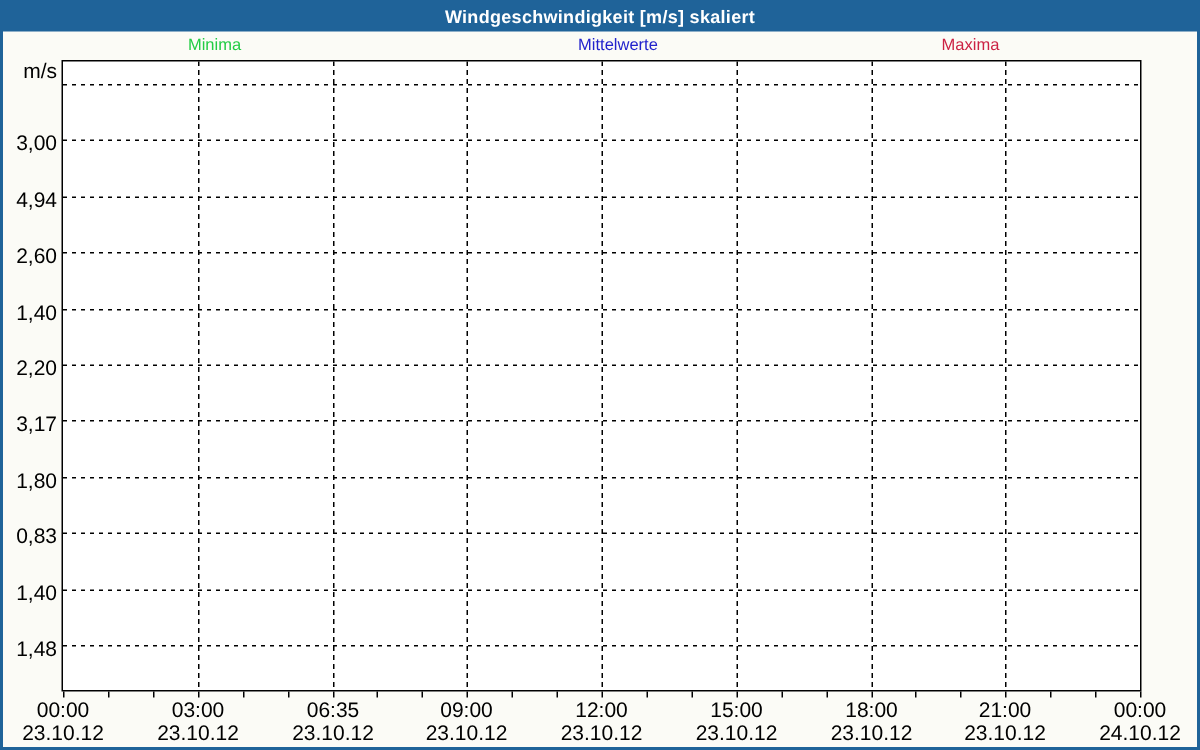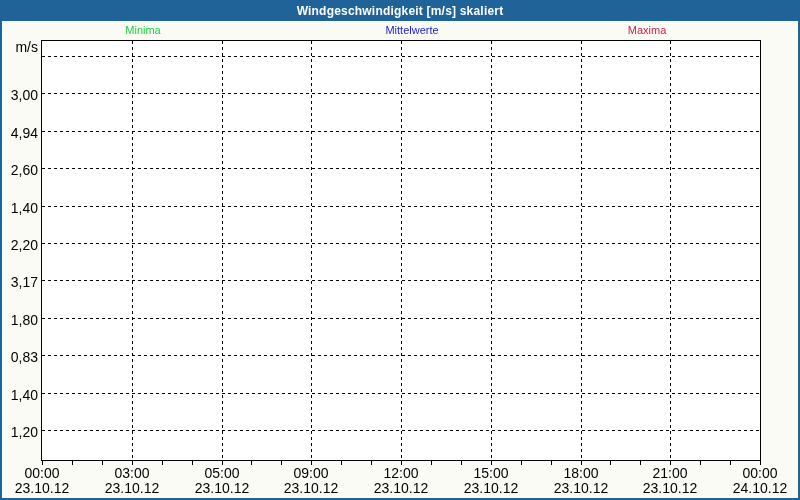--- a/index.html
+++ b/index.html
@@ -120,21 +120,21 @@
   <div>
       <div class="y-label" style="top: 85px;">3,00</div>
       <div class="y-label" style="top: 123px;">4,94</div>
       <div class="y-label" style="top: 160px;">2,60</div>
       <div class="y-label" style="top: 198px;">1,40</div>
       <div class="y-label" style="top: 235px;">2,20</div>
       <div class="y-label" style="top: 272px;">3,17</div>
       <div class="y-label" style="top: 310px;">1,80</div>
       <div class="y-label" style="top: 347px;">0,83</div>
       <div class="y-label" style="top: 385px;">1,40</div>
-      <div class="y-label" style="top: 422px;">1,20</div>
+      <div class="y-label" style="top: 422px;">1,48</div>
       <div class="x-tick" style="left: 40px; top: 459px;"></div>
       <div class="x-tick" style="left: 70px; top: 459px;"></div>
       <div class="x-tick" style="left: 100px; top: 459px;"></div>
       <div class="x-tick" style="left: 130px; top: 459px;"></div>
       <div class="x-tick" style="left: 160px; top: 459px;"></div>
       <div class="x-tick" style="left: 190px; top: 459px;"></div>
       <div class="x-tick" style="left: 220px; top: 459px;"></div>
       <div class="x-tick" style="left: 249px; top: 459px;"></div>
       <div class="x-tick" style="left: 279px; top: 459px;"></div>
       <div class="x-tick" style="left: 309px; top: 459px;"></div>
@@ -150,21 +150,21 @@
       <div class="x-tick" style="left: 608px; top: 459px;"></div>
       <div class="x-tick" style="left: 638px; top: 459px;"></div>
       <div class="x-tick" style="left: 668px; top: 459px;"></div>
       <div class="x-tick" style="left: 698px; top: 459px;"></div>
       <div class="x-tick" style="left: 728px; top: 459px;"></div>
       <div class="x-tick" style="left: 758px; top: 459px;"></div>
       <div class="x-time" style="left: 40px; top: 463px;">00:00</div>
       <div class="x-date" style="left: 40px; top: 478px;">23.10.12</div>
       <div class="x-time" style="left: 130px; top: 463px;">03:00</div>
       <div class="x-date" style="left: 130px; top: 478px;">23.10.12</div>
-      <div class="x-time" style="left: 220px; top: 463px;">05:00</div>
+      <div class="x-time" style="left: 220px; top: 463px;">06:35</div>
       <div class="x-date" style="left: 220px; top: 478px;">23.10.12</div>
       <div class="x-time" style="left: 309px; top: 463px;">09:00</div>
       <div class="x-date" style="left: 309px; top: 478px;">23.10.12</div>
       <div class="x-time" style="left: 399px; top: 463px;">12:00</div>
       <div class="x-date" style="left: 399px; top: 478px;">23.10.12</div>
       <div class="x-time" style="left: 489px; top: 463px;">15:00</div>
       <div class="x-date" style="left: 489px; top: 478px;">23.10.12</div>
       <div class="x-time" style="left: 579px; top: 463px;">18:00</div>
       <div class="x-date" style="left: 579px; top: 478px;">23.10.12</div>
       <div class="x-time" style="left: 668px; top: 463px;">21:00</div>

